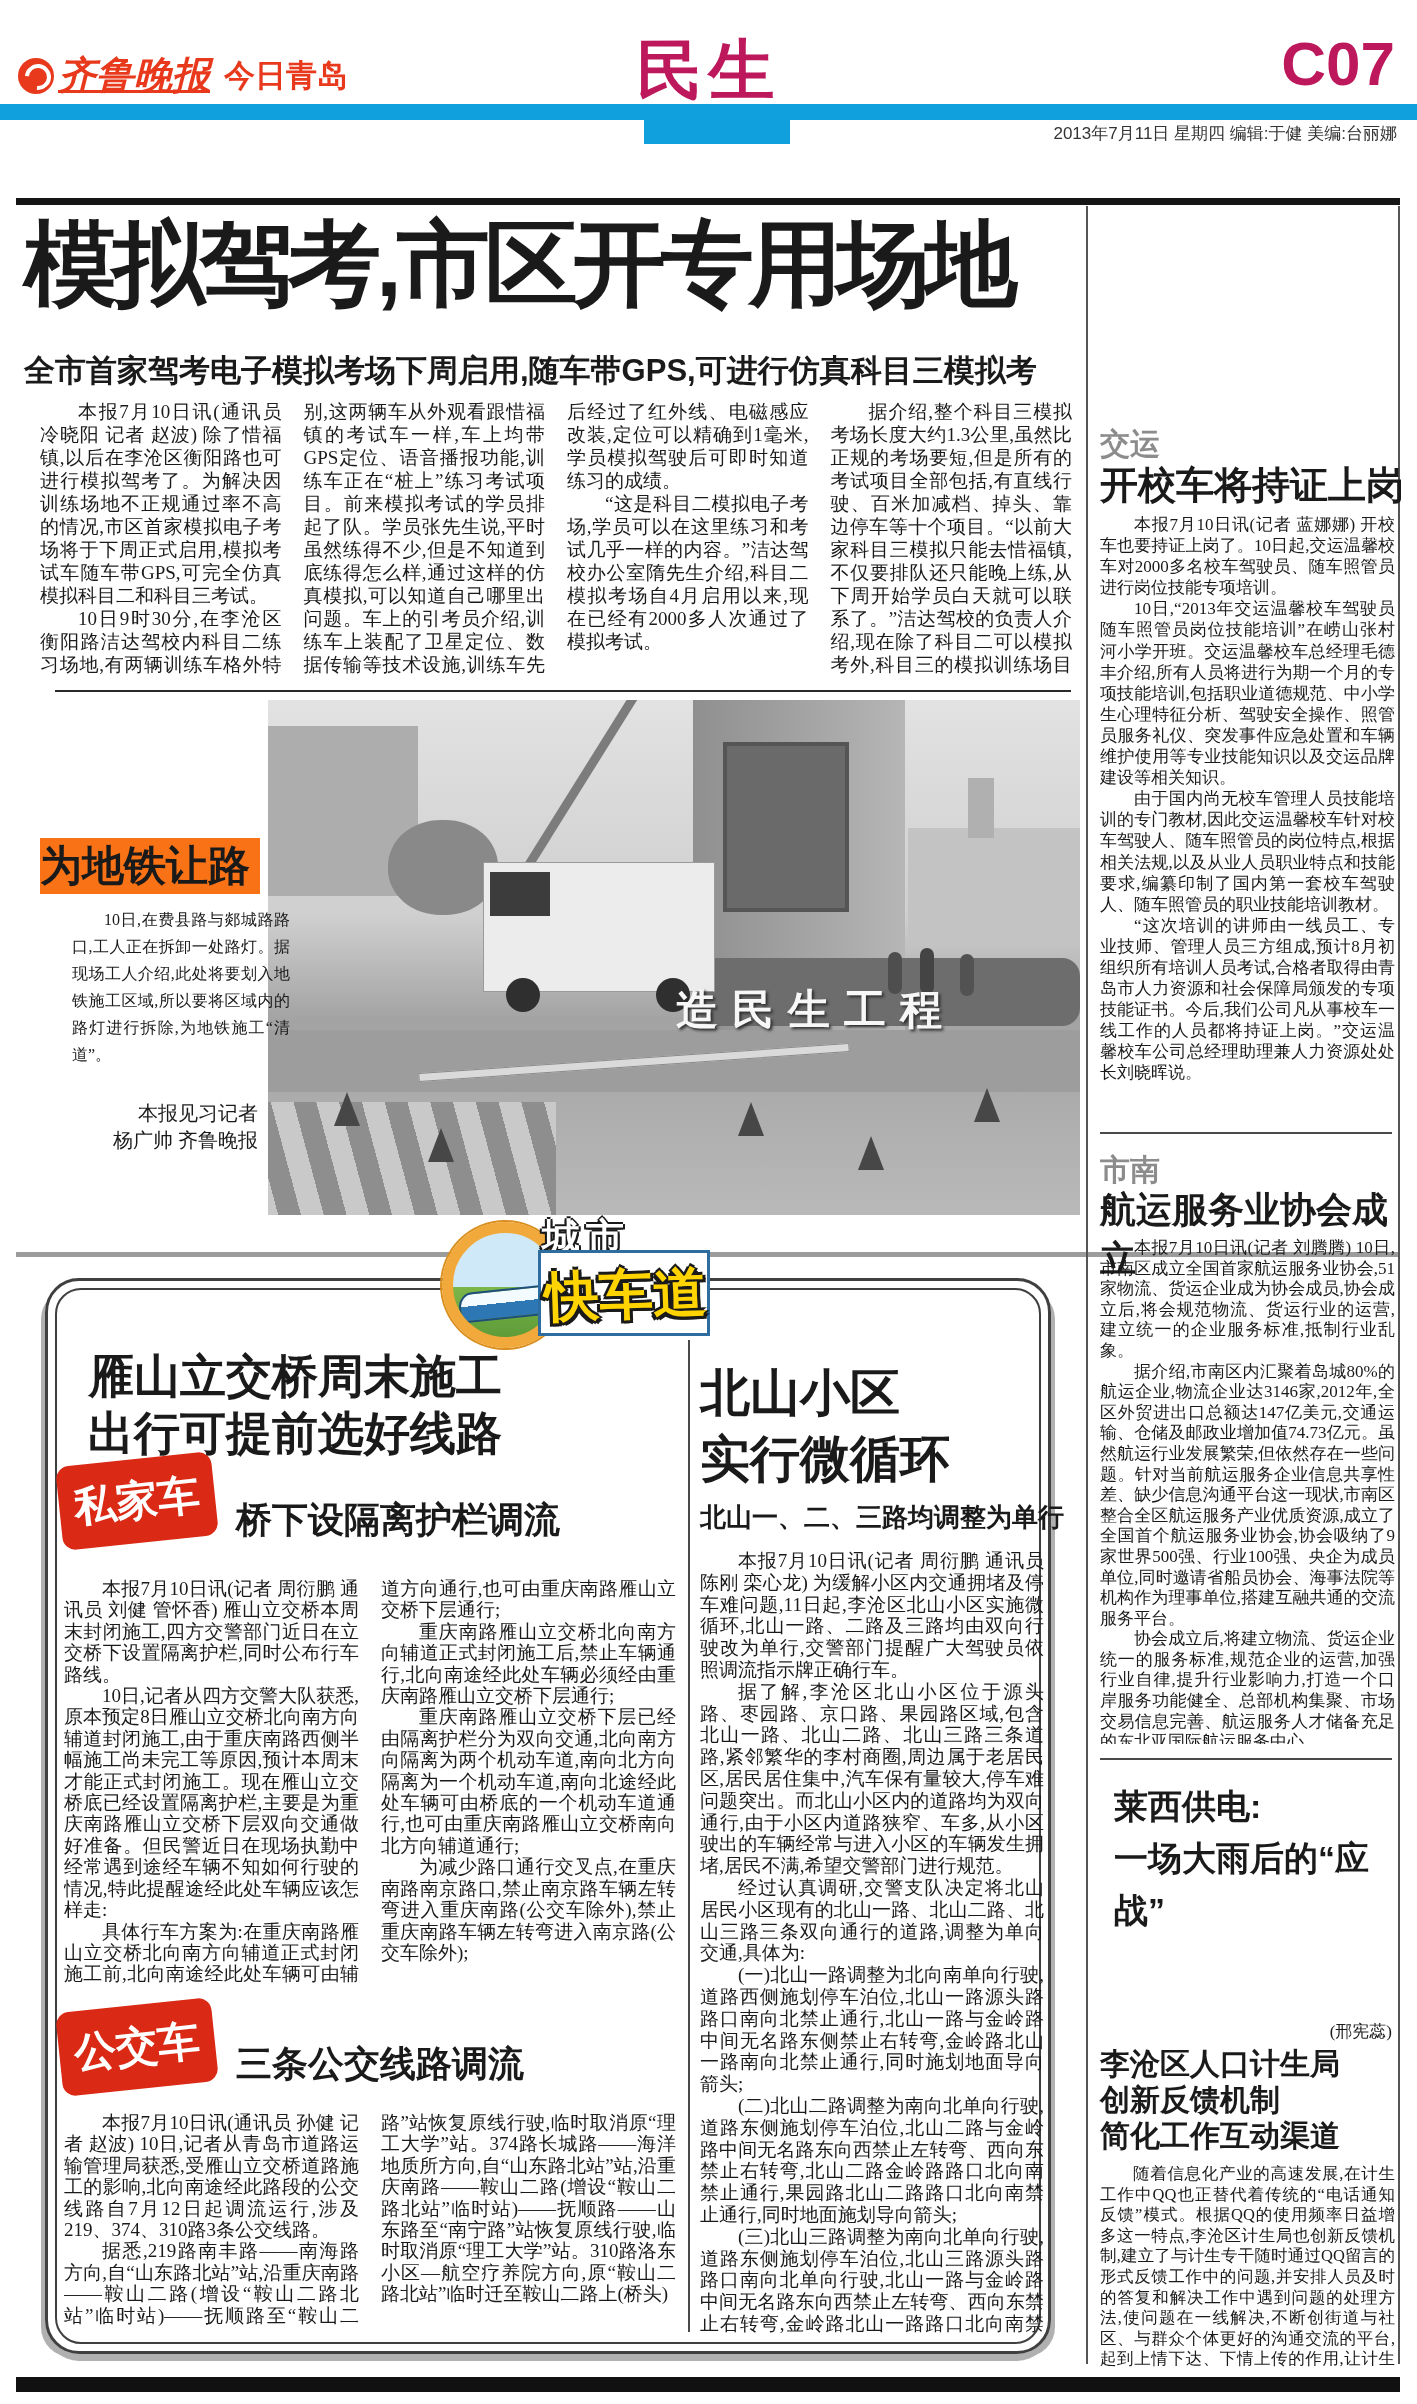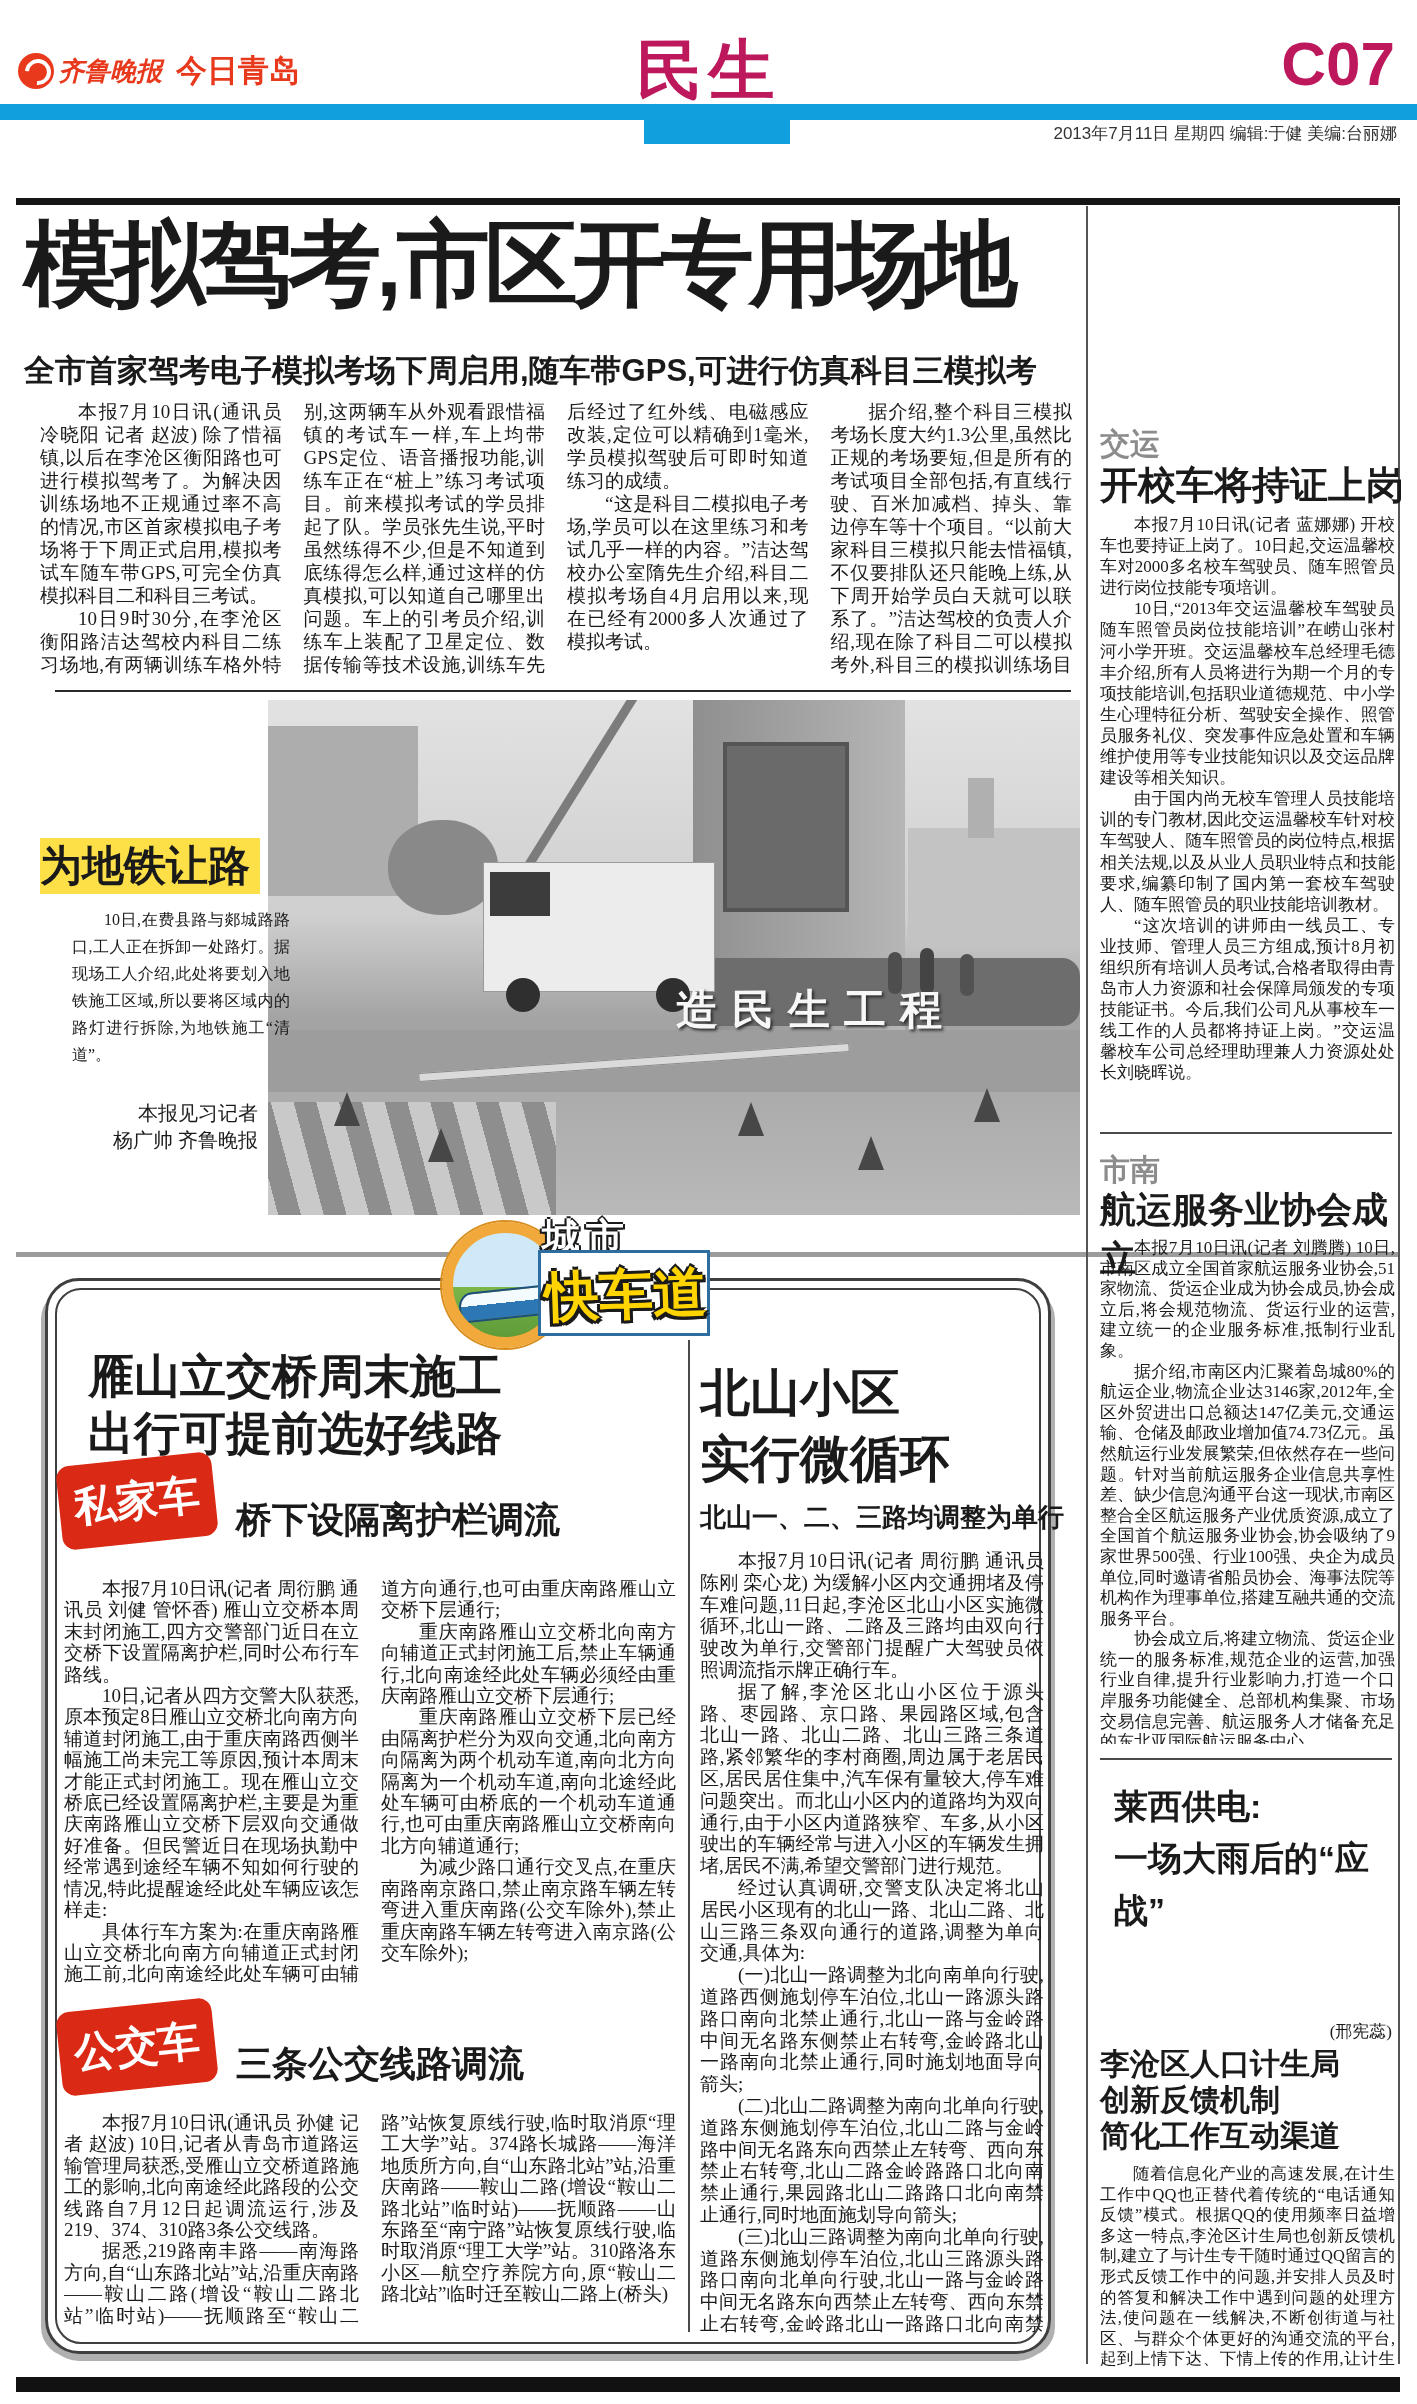--- a/index.html
+++ b/index.html
@@ -39,21 +39,21 @@
   
   .cone{width:0;height:0;border-left:13px solid transparent;border-right:13px solid transparent;border-bottom:34px solid #474747;}
 </style>
 </head>
 <body>
 
 <div id="page">
 
   <div class="abs" style="left:18px;top:50px;height:44px;">
     <span class="logo-circle"></span>
-    <span class="red" style="font-size:26px;font-weight:bold;font-style:italic;vertical-align:middle;">齐鲁晚报</span>
+    <span class="red" style="font-size:38px;font-weight:bold;font-style:italic;vertical-align:middle;text-decoration:underline;">齐鲁晚报</span>
     <span class="red sans" style="font-size:31px;font-weight:bold;vertical-align:middle;margin-left:10px;">今日青岛</span>
   </div>
 
   <div class="abs sans blue" style="left:50%;transform:translateX(-50%);top:26px;font-size:66px;font-weight:900;letter-spacing:6px;">民生</div>
 
   <div class="abs sans blue" style="right:22px;top:28px;font-size:62px;font-weight:900;">C07</div>
 
   <div class="abs" style="left:0;top:104px;width:1417px;height:16px;background:#0fa0dd;"></div>
   <div class="abs" style="left:644px;top:120px;width:146px;height:24px;background:#0fa0dd;"></div>
 
@@ -94,21 +94,21 @@
     <div class="abs cone" style="left:160px;top:428px;"></div>
     <div class="abs cone" style="left:470px;top:402px;"></div>
     <div class="abs cone" style="left:590px;top:436px;"></div>
     <div class="abs cone" style="left:706px;top:388px;"></div>
     <div class="abs" style="left:620px;top:252px;width:14px;height:42px;background:#4e4e4e;border-radius:7px;"></div>
     <div class="abs" style="left:652px;top:248px;width:14px;height:46px;background:#444;border-radius:7px;"></div>
     <div class="abs" style="left:692px;top:254px;width:14px;height:42px;background:#525252;border-radius:7px;"></div>
     <div class="abs sans" style="left:408px;top:282px;font-size:42px;font-weight:bold;letter-spacing:14px;color:#f7f7f7;text-shadow:2px 2px 3px #2b2b2b;">造民生工程</div>
   </div>
 
-  <div class="abs sans" style="left:40px;top:838px;font-size:42px;font-weight:900;background:#fde047;padding-right:10px;white-space:nowrap;z-index:3;">为地铁让路</div>
+  <div class="abs sans" style="left:40px;top:838px;font-size:42px;font-weight:900;background:#f97316;padding-right:10px;white-space:nowrap;z-index:3;">为地铁让路</div>
   <div class="abs clip" style="left:40px;top:906px;width:218px;height:196px;font-size:16px;line-height:27px;margin-left:32px;">
     <p>10日,在费县路与郯城路路口,工人正在拆卸一处路灯。据现场工人介绍,此处将要划入地铁施工区域,所以要将区域内的路灯进行拆除,为地铁施工“清道”。</p>
   </div>
   <div class="abs" style="left:40px;top:1100px;width:218px;font-size:20px;line-height:27px;">
     <p class="byline">本报见习记者</p>
     <p class="byline">杨广帅  齐鲁晚报</p>
   </div>
 
   <div class="abs" style="left:16px;top:1252px;width:1384px;height:5px;background:#9c9c9c;"></div>
 

